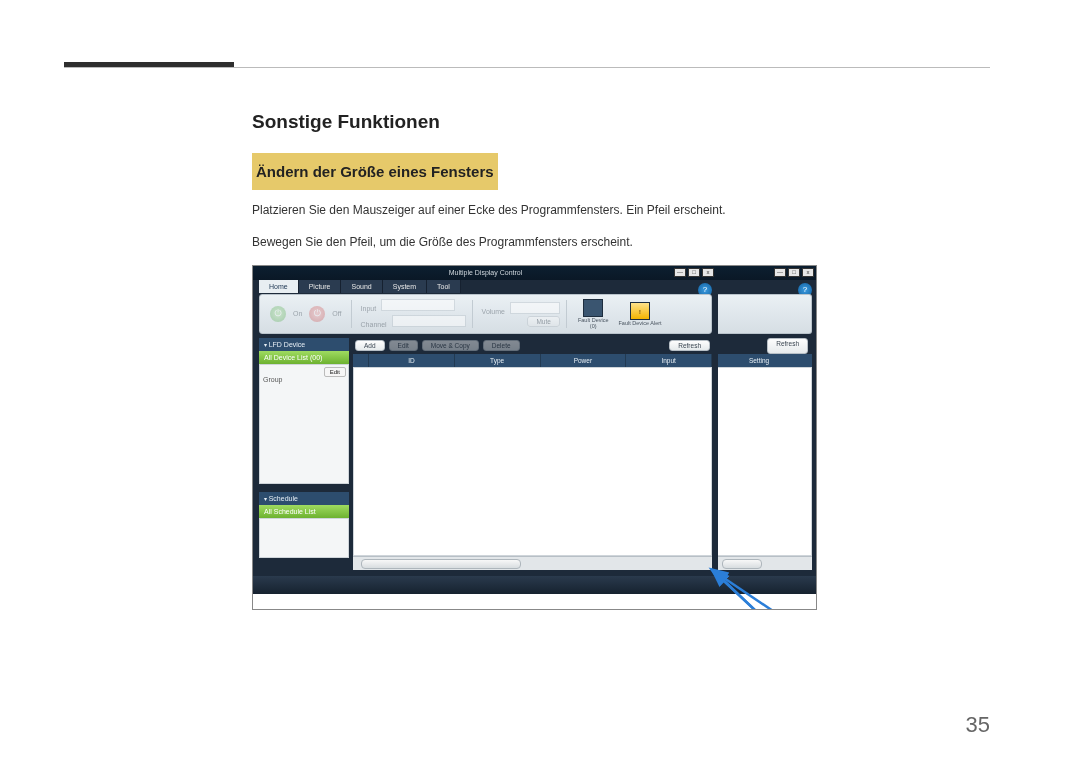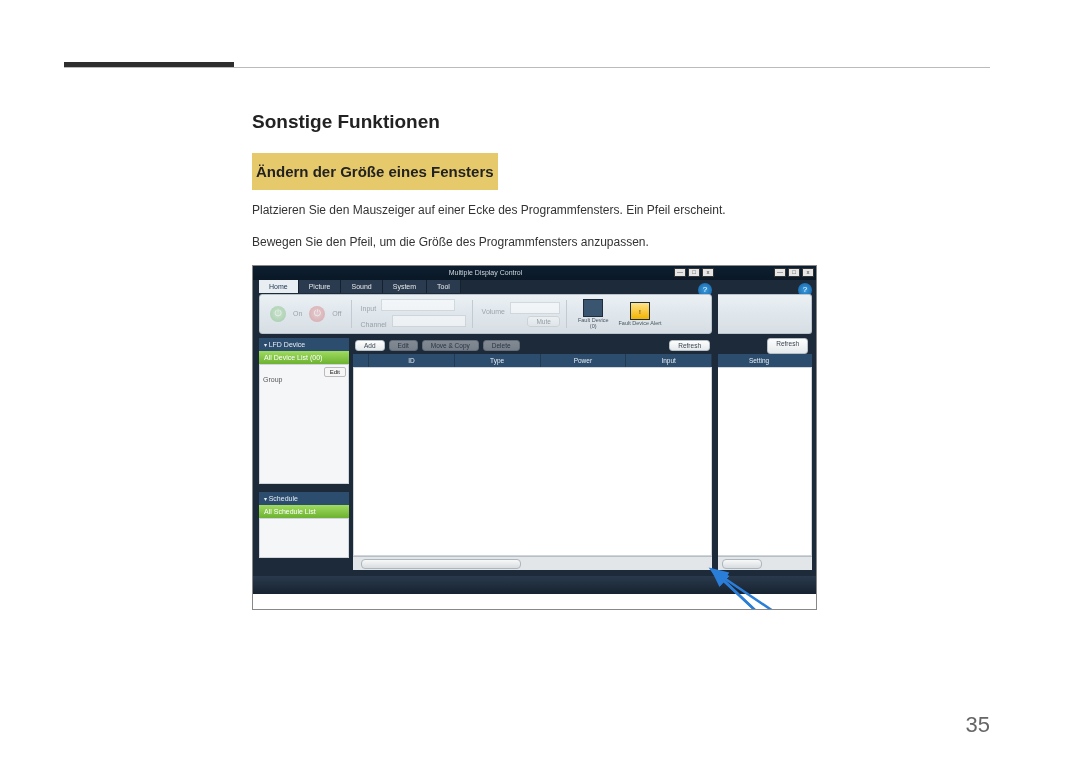--- a/index.html
+++ b/index.html
@@ -321,21 +321,21 @@
 </head>
 <body>
 
 <div class="top-accent"></div>
 <div class="top-rule"></div>
 
 <div class="page-content">
   <h1>Sonstige Funktionen</h1>
   <h2>Ändern der Größe eines Fensters</h2>
   <p class="body-text">Platzieren Sie den Mauszeiger auf einer Ecke des Programmfensters. Ein Pfeil erscheint.</p>
-  <p class="body-text">Bewegen Sie den Pfeil, um die Größe des Programmfensters anzupassen.</p>
+  <p class="body-text">Bewegen Sie den Pfeil, um die Größe des Programmfensters erscheint.</p>
 
   <div class="screenshot">
 
     <div class="sw-window">
       <div class="sw-titlebar">
         <span>Multiple Display Control</span>
         <div class="sw-winctrl">
           <span>—</span>
           <span>□</span>
           <span>x</span>

